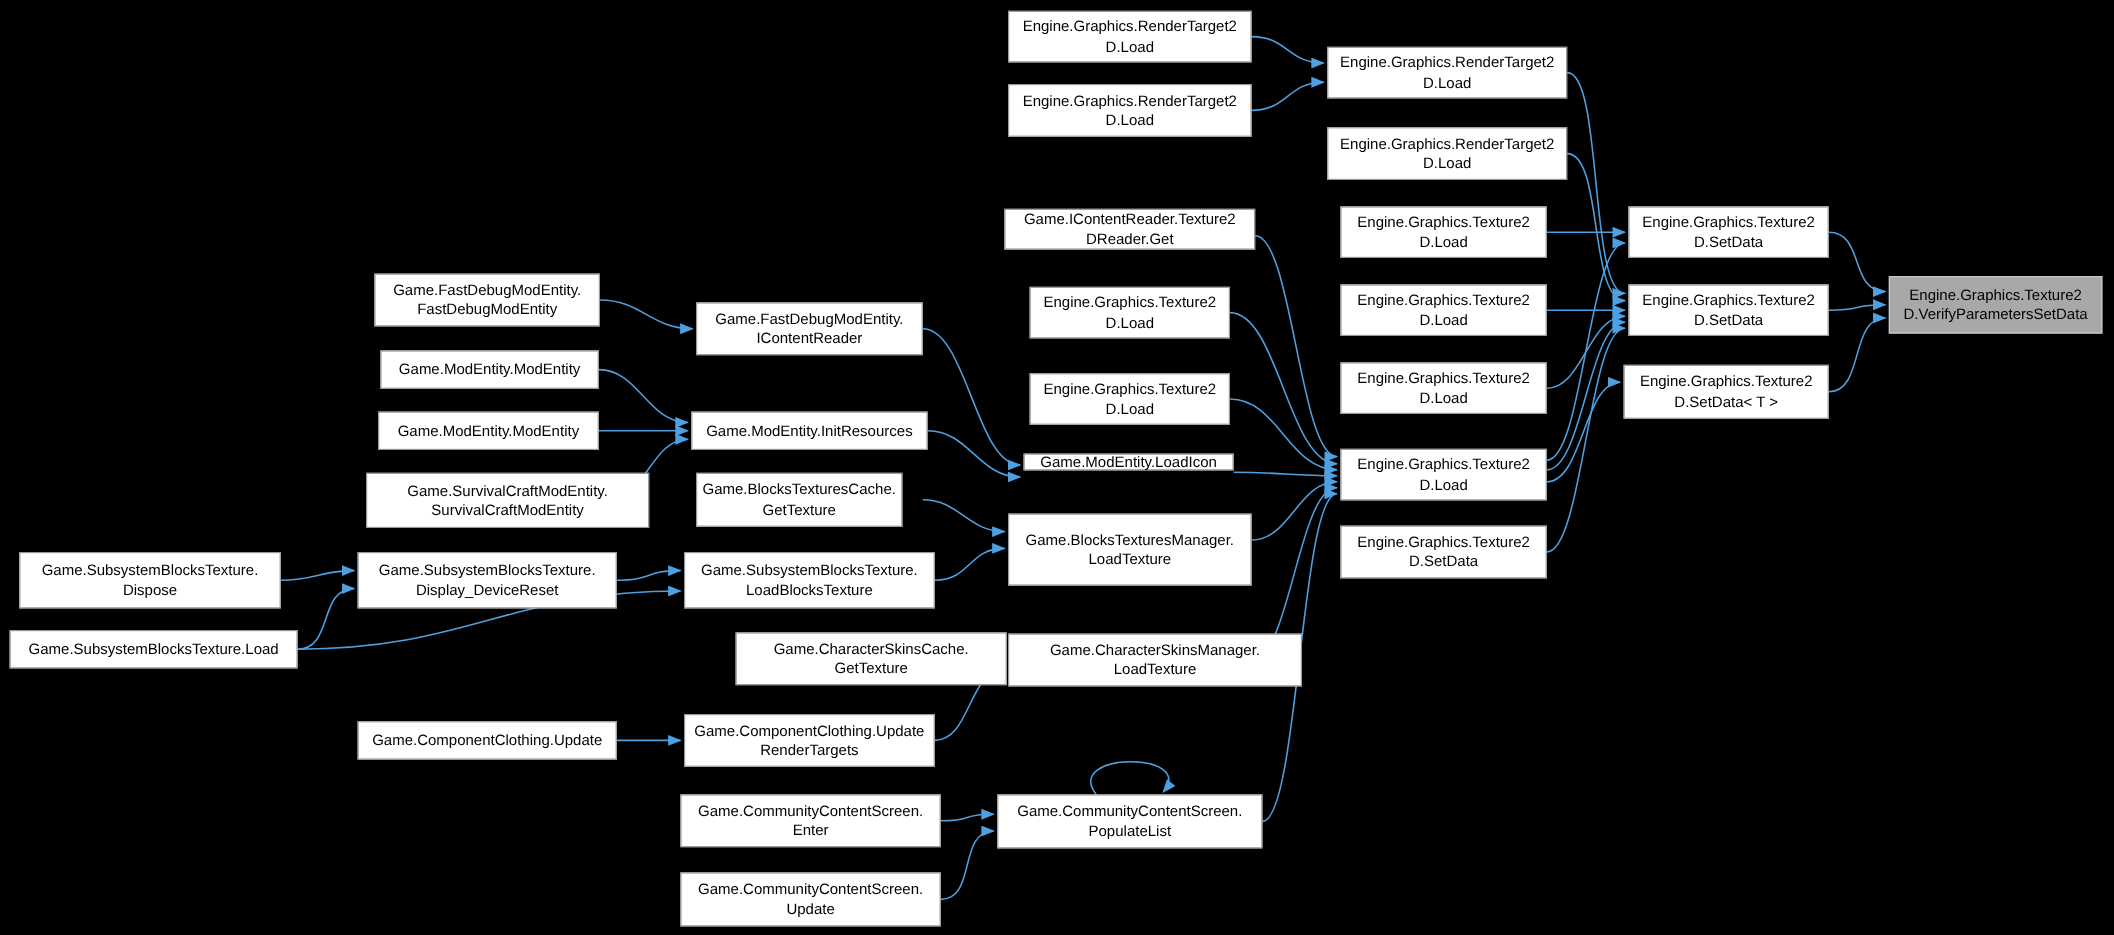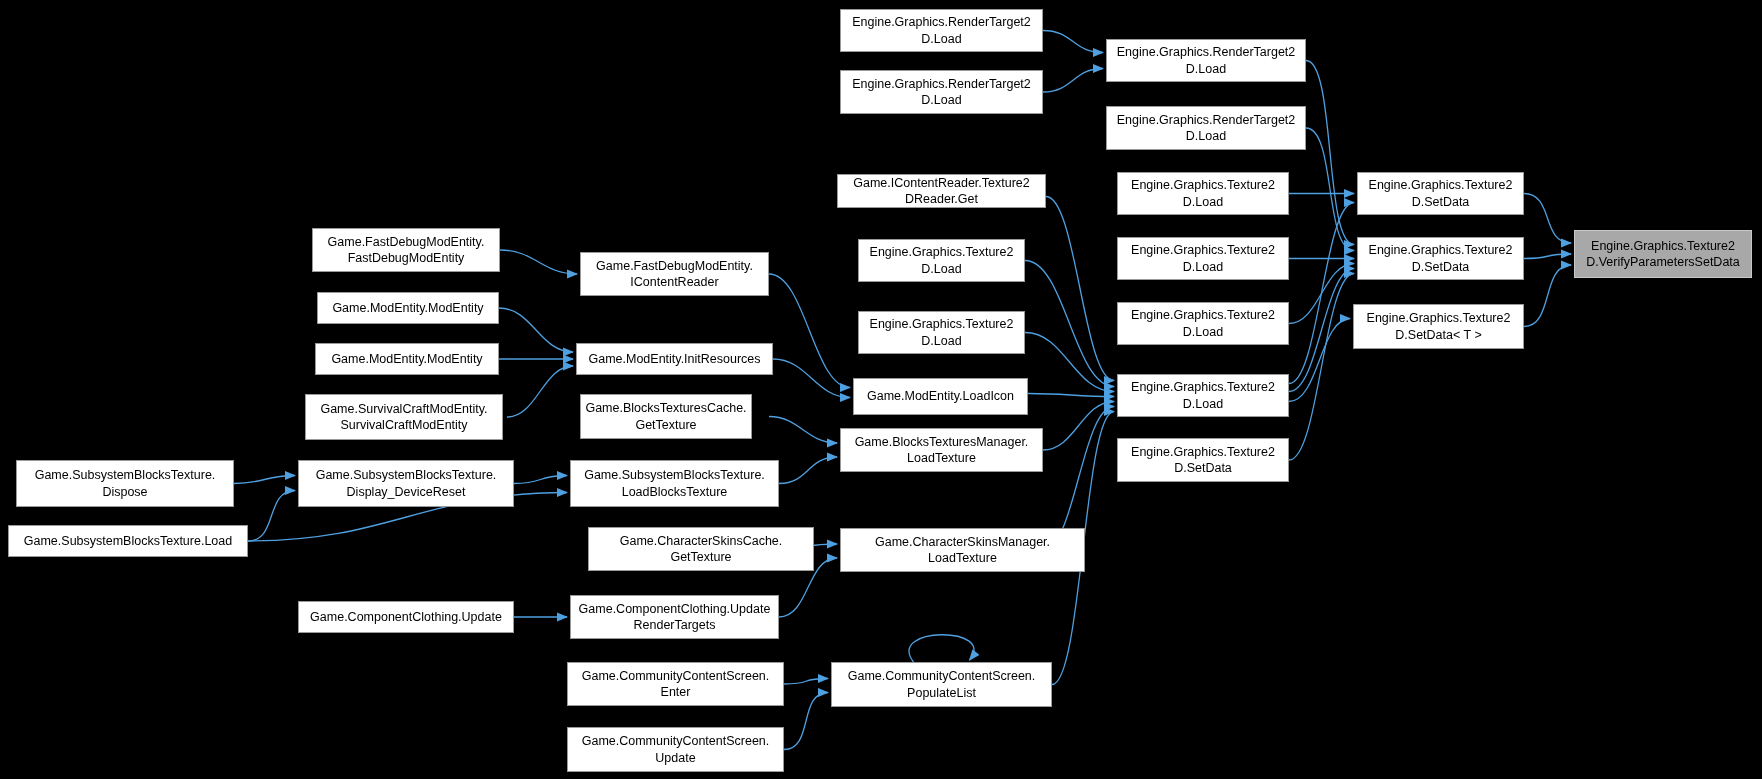--- a/index.html
+++ b/index.html
@@ -117,21 +117,21 @@
       <div class="node" style="left: 312px; top: 228px; width: 188px; height: 44px;">
         <span>Game.FastDebugModEntity.</span>
         <span>FastDebugModEntity</span>
       </div>
       <div class="node" style="left: 317px; top: 292px; width: 182px; height: 32px;">
         <span>Game.ModEntity.ModEntity</span>
       </div>
       <div class="node" style="left: 315px; top: 343px; width: 184px; height: 32px;">
         <span>Game.ModEntity.ModEntity</span>
       </div>
-      <div class="node" style="left: 305px; top: 394px; width: 198px; height: 46px;">
+      <div class="node" style="left: 305px; top: 394px; width: 236px; height: 46px;">
         <span>Game.SurvivalCraftModEntity.</span>
         <span>SurvivalCraftModEntity</span>
       </div>
       <div class="node" style="left: 298px; top: 460px; width: 216px; height: 47px;">
         <span>Game.SubsystemBlocksTexture.</span>
         <span>Display_DeviceReset</span>
       </div>
       <div class="node" style="left: 298px; top: 601px; width: 216px; height: 32px;">
         <span>Game.ComponentClothing.Update</span>
       </div>
@@ -143,21 +143,21 @@
         <span>Game.ModEntity.InitResources</span>
       </div>
       <div class="node" style="left: 580px; top: 394px; width: 172px; height: 45px;">
         <span>Game.BlocksTexturesCache.</span>
         <span>GetTexture</span>
       </div>
       <div class="node" style="left: 570px; top: 460px; width: 209px; height: 47px;">
         <span>Game.SubsystemBlocksTexture.</span>
         <span>LoadBlocksTexture</span>
       </div>
-      <div class="node" style="left: 588px; top: 527px; width: 226px; height: 44px;">
+      <div class="node" style="left: 613px; top: 527px; width: 226px; height: 44px;">
         <span>Game.CharacterSkinsCache.</span>
         <span>GetTexture</span>
       </div>
       <div class="node" style="left: 570px; top: 595px; width: 209px; height: 44px;">
         <span>Game.ComponentClothing.Update</span>
         <span>RenderTargets</span>
       </div>
       <div class="node" style="left: 567px; top: 662px; width: 217px; height: 44px;">
         <span>Game.CommunityContentScreen.</span>
         <span>Enter</span>
@@ -179,24 +179,24 @@
         <span>DReader.Get</span>
       </div>
       <div class="node" style="left: 858px; top: 239px; width: 167px; height: 43px;">
         <span>Engine.Graphics.Texture2</span>
         <span>D.Load</span>
       </div>
       <div class="node" style="left: 858px; top: 311px; width: 167px; height: 43px;">
         <span>Engine.Graphics.Texture2</span>
         <span>D.Load</span>
       </div>
-      <div class="node" style="left: 853px; top: 378px; width: 175px; height: 37px;">
+      <div class="node" style="left: 853px; top: 378px; width: 175px; height: 14px;">
         <span>Game.ModEntity.LoadIcon</span>
       </div>
-      <div class="node" style="left: 840px; top: 428px; width: 203px; height: 44px;">
+      <div class="node" style="left: 840px; top: 428px; width: 203px; height: 60px;">
         <span>Game.BlocksTexturesManager.</span>
         <span>LoadTexture</span>
       </div>
       <div class="node" style="left: 840px; top: 528px; width: 245px; height: 44px;">
         <span>Game.CharacterSkinsManager.</span>
         <span>LoadTexture</span>
       </div>
       <div class="node" style="left: 831px; top: 662px; width: 221px; height: 45px;">
         <span>Game.CommunityContentScreen.</span>
         <span>PopulateList</span>

